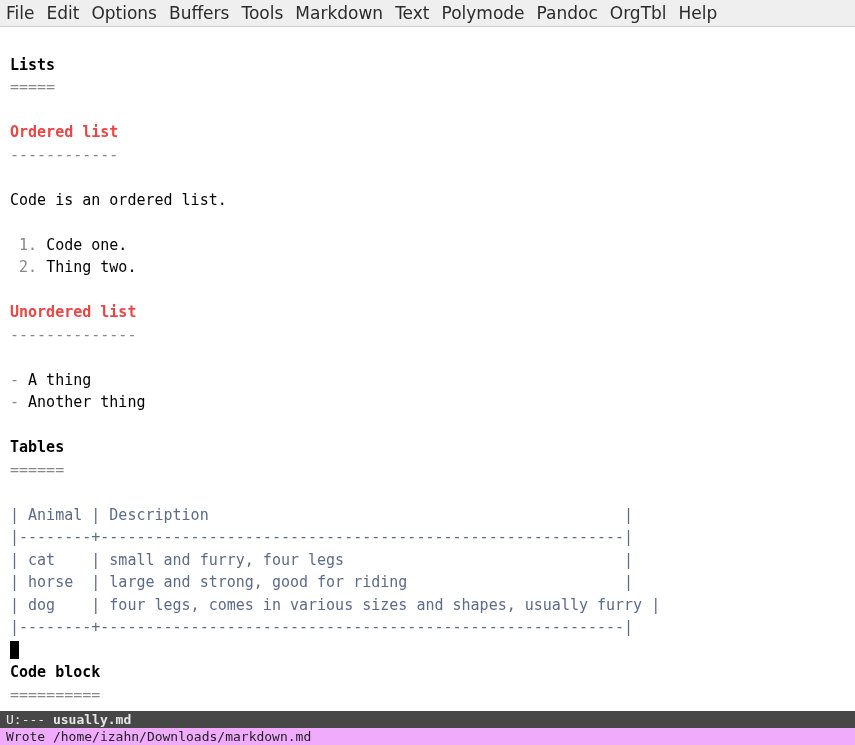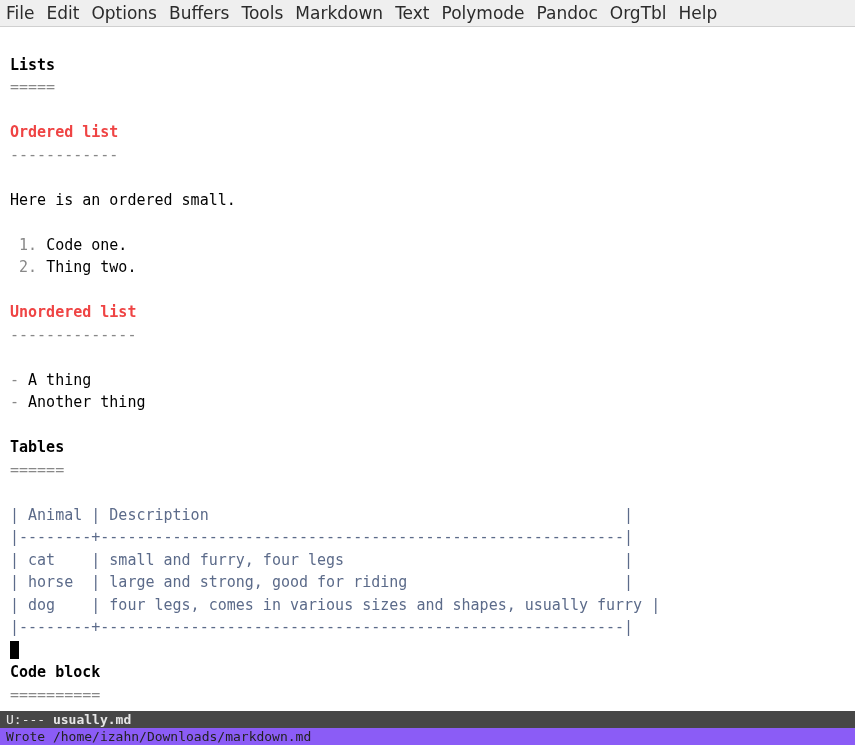--- a/index.html
+++ b/index.html
@@ -52,21 +52,21 @@
       color: #e6e6e6;
       font-family: "DejaVu Sans Mono", monospace;
       font-size: 13px;
       padding: 1px 6px;
       display: flex;
       gap: 0;
       white-space: pre;
     }
     .modeline .fname { font-weight: bold; }
     .echo-area {
-      background: #8b5cf6;
+      background: #f0abfc;
       color: #222;
       font-family: "DejaVu Sans Mono", monospace;
       font-size: 13px;
       padding: 1px 6px;
       white-space: pre;
     }
   </style>
 </head>
 <body>
 
@@ -84,21 +84,21 @@
   <span class="menu-item">Help</span>
 </div>
 
 <div class="buffer">
 <span class="h1">Lists</span>
 <span class="h1-underline">=====</span>
 
 <span class="h2">Ordered list</span>
 <span class="h2-underline">------------</span>
 
-<span>Here is an ordered small.</span>
+<span>Code is an ordered list.</span>
 
 <span class="list-marker"> 1. </span><span>Code one.</span>
 <span class="list-marker"> 2. </span><span>Thing two.</span>
 
 <span class="h2">Unordered list</span>
 <span class="h2-underline">--------------</span>
 
 <span class="list-marker">- </span><span>A thing</span>
 <span class="list-marker">- </span><span>Another thing</span>
 

